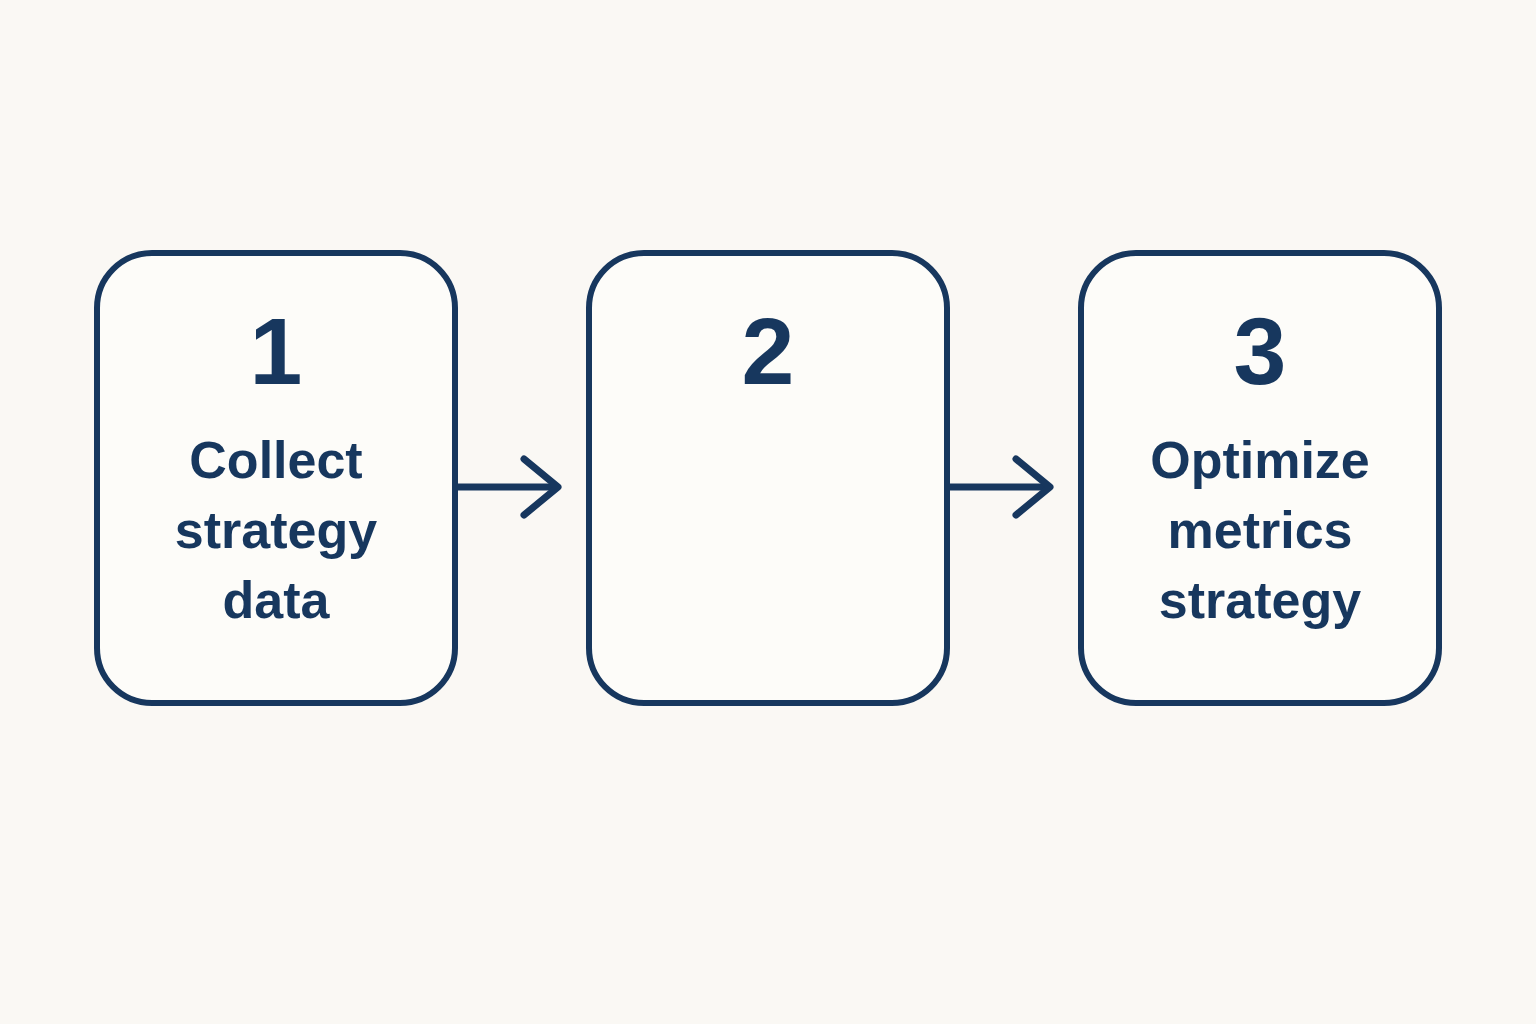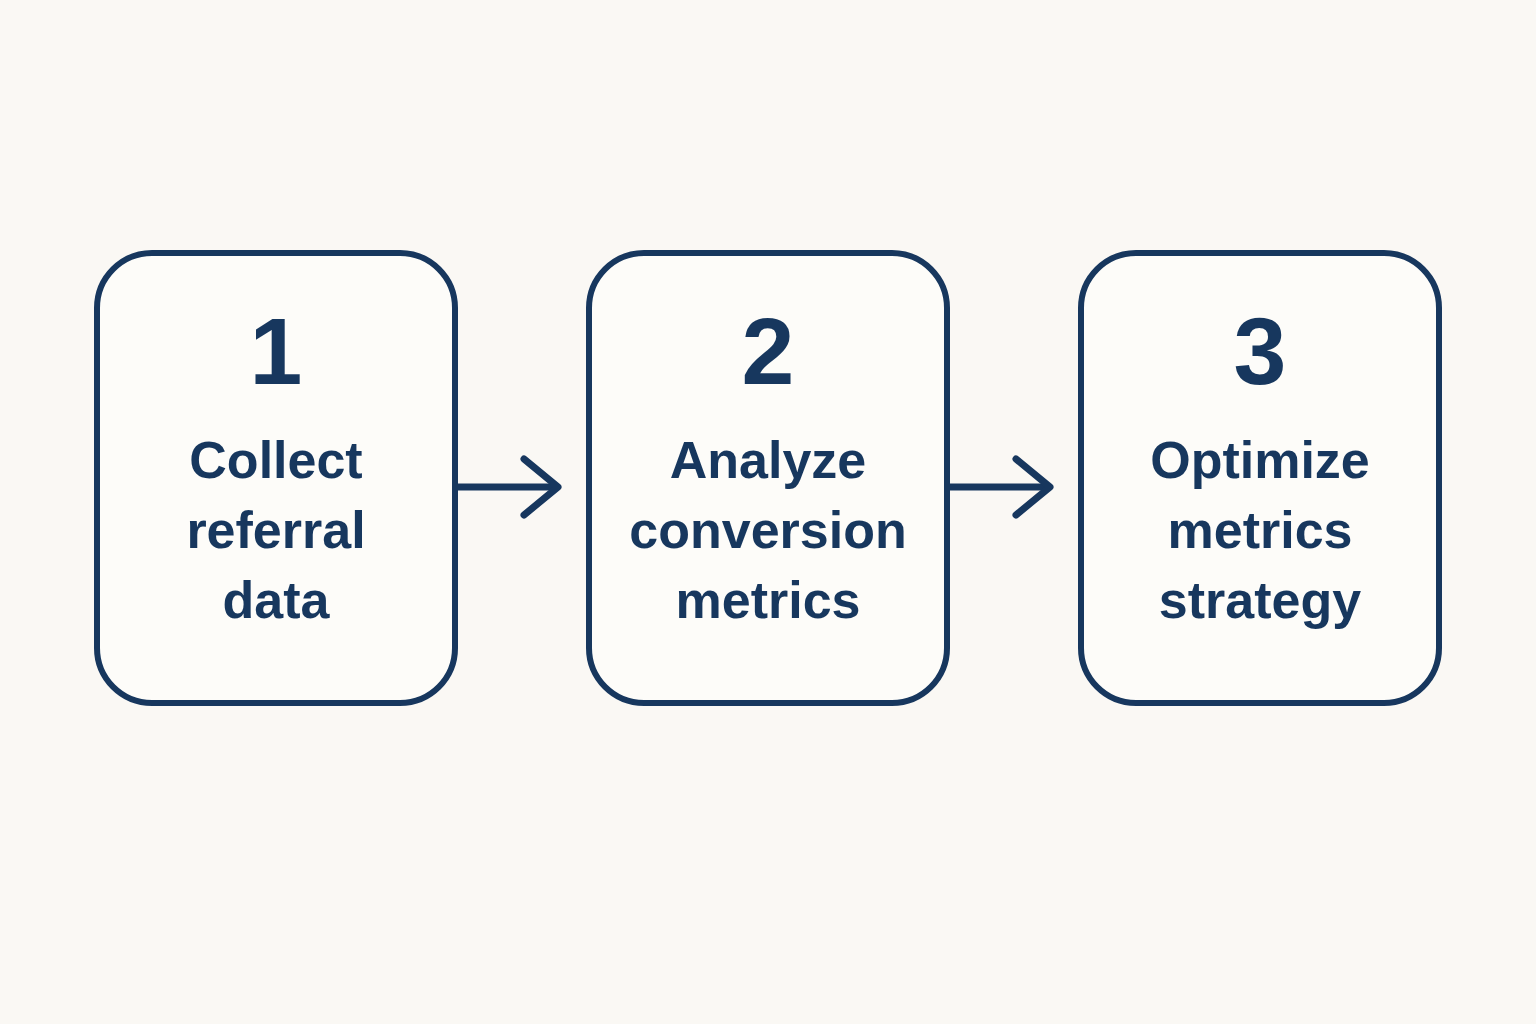--- a/index.html
+++ b/index.html
@@ -72,33 +72,32 @@
   }
 </style>
 </head>
 <body>
 
 <div class="canvas">
   <div class="flow">
 
     <section class="step-box">
       <div class="step-number">1</div>
-      <div class="step-label">Collect referral data</div>
+      <div class="step-label">Collect strategy data</div>
     </section>
 
     <div class="arrow">
       <svg viewBox="0 0 128 64" fill="none" xmlns="http://www.w3.org/2000/svg">
         <path d="M0 32 H96" stroke="currentColor" stroke-width="7"></path>
         <path d="M66 4 L100 32 L66 60" stroke="currentColor" stroke-width="7" stroke-linecap="round" stroke-linejoin="round"></path>
       </svg>
     </div>
 
     <section class="step-box">
       <div class="step-number">2</div>
-      <div class="step-label">Analyze conversion metrics</div>
     </section>
 
     <div class="arrow">
       <svg viewBox="0 0 128 64" fill="none" xmlns="http://www.w3.org/2000/svg">
         <path d="M0 32 H96" stroke="currentColor" stroke-width="7"></path>
         <path d="M66 4 L100 32 L66 60" stroke="currentColor" stroke-width="7" stroke-linecap="round" stroke-linejoin="round"></path>
       </svg>
     </div>
 
     <section class="step-box">

